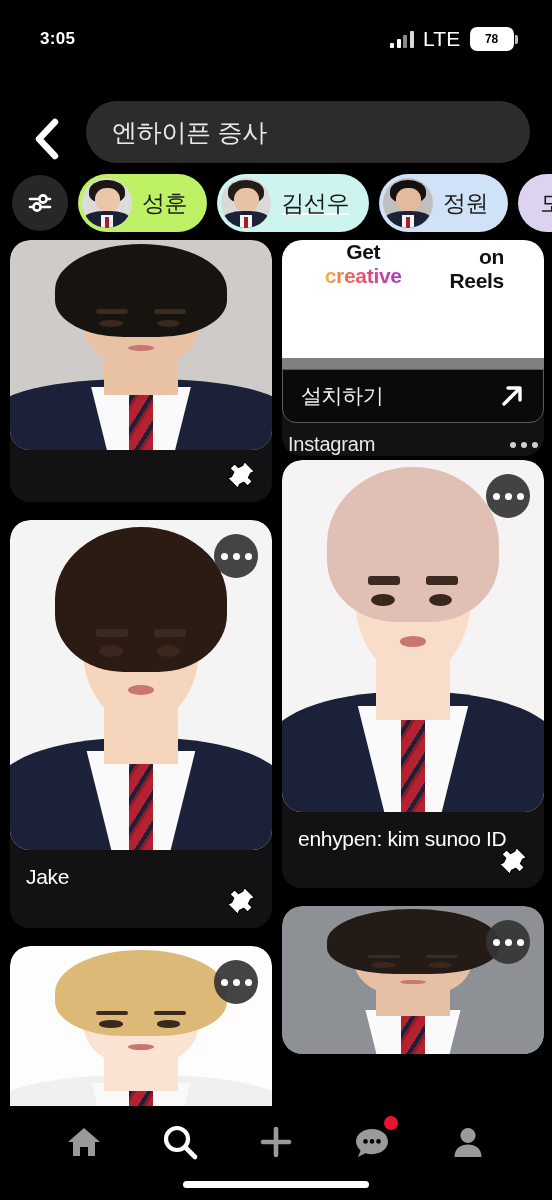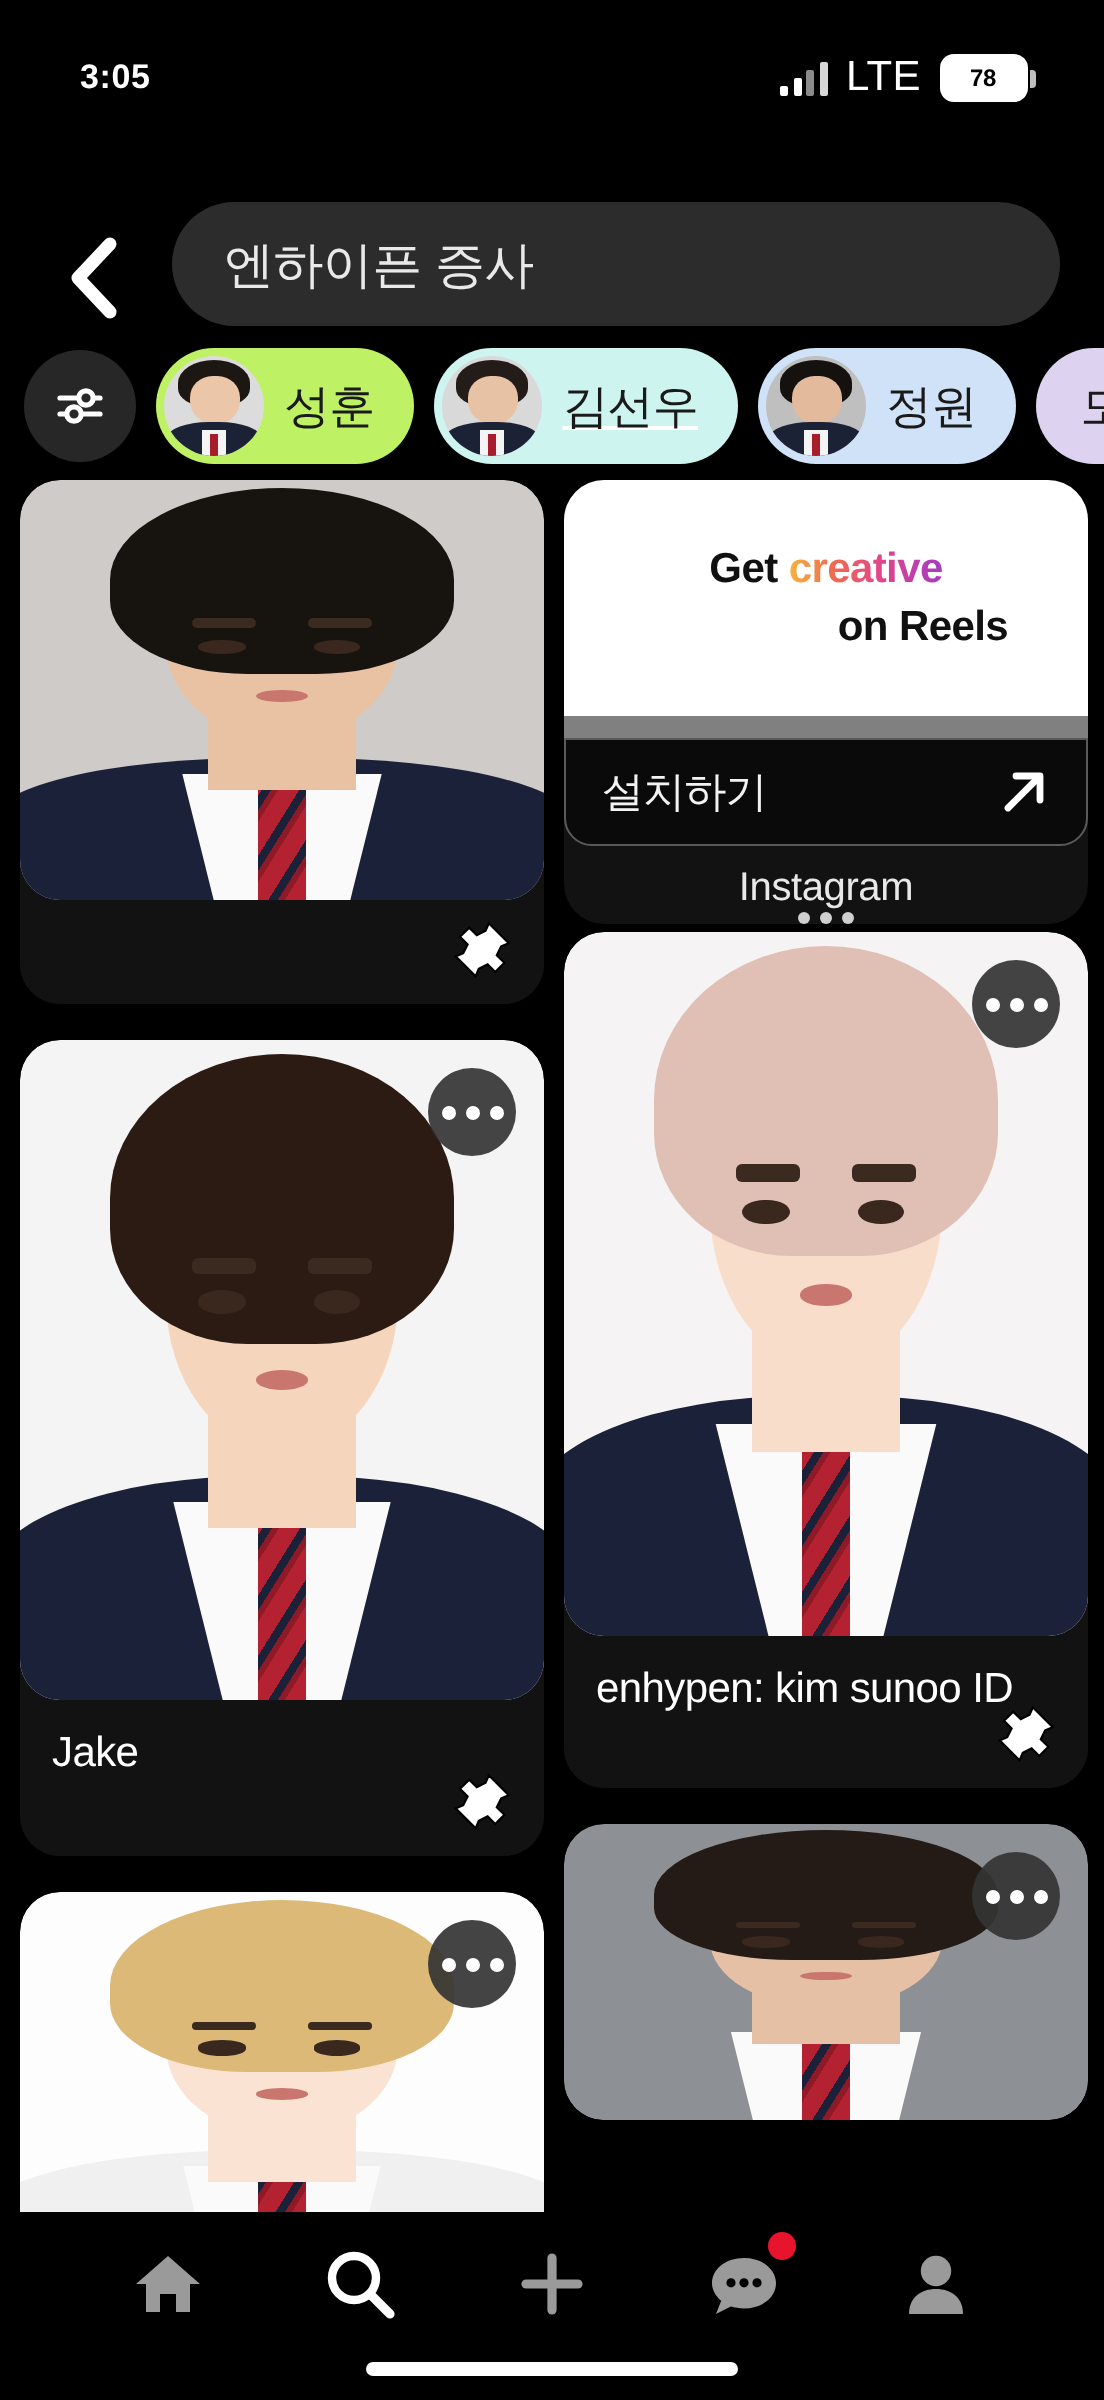--- a/index.html
+++ b/index.html
@@ -118,36 +118,36 @@
   .scene .hair{ position:absolute; left:17%; top:2%; width:66%; height:44%; border-radius:50% 50% 40% 40%; }
   .scene .face{ position:absolute; left:28%; top:16%; width:44%; height:46%;
                 background:#f0cbb0; border-radius:44% 44% 50% 50%; }
   .scene .brow{ position:absolute; width:12%; height:2.4%; background:#3a2a20; border-radius:3px; }
   .scene .eye{ position:absolute; width:9%; height:3.6%; background:#3a281f; border-radius:50%; }
   .scene .lips{ position:absolute; left:45%; width:10%; height:3%; background:#c9766f; border-radius:50%; }
 
   
   .adcard{ width:262px; margin-bottom:4px; }
   .adwhite{ position:relative; width:100%; height:118px; background:#fff; border-radius:4px 4px 0 0;
-            display:flex; flex-direction:column; justify-content:center; padding:0 24px; }
+            display:flex; flex-direction:row; justify-content:center; padding:0 24px; }
   .adline1{ text-align:center; font-size:21px; font-weight:600; color:#111; letter-spacing:-.3px; }
   .adline2{ text-align:right; font-size:21px; font-weight:600; color:#111; letter-spacing:-.3px; margin-top:5px; padding-right:16px; }
   .gradtxt{
     background:linear-gradient(90deg,#f5b63c 0%,#ef6d4e 28%,#e0438d 62%,#a53bc4 100%);
     -webkit-background-clip:text; background-clip:text; color:transparent;
   }
   .adgray{ width:100%; height:12px; background:#808080; }
   .adbtn{
     position:relative; width:100%; height:54px; background:#0a0a0a;
     border:1px solid #5a5a5a; border-radius:0 0 14px 14px;
     display:flex; align-items:center; justify-content:space-between; padding:0 18px;
     cursor:pointer; margin-top:-1px;font-family:Liberation Serif, serif;
   }
   .adbtn .t{ font-size:21px; color:#f2f2f2; letter-spacing:-.4px; }
-  .adrow{ display:flex; align-items:center; justify-content:space-between; padding:10px 6px 0 6px;flex-direction:column; }
+  .adrow{ display:flex; align-items:center; justify-content:space-between; padding:10px 6px 0 6px; }
   .adrow .nm{ font-size:20px; color:#e8e8e8; letter-spacing:-.2px; }
   .adrow .dd{ display:flex; gap:5px; align-items:center; cursor:pointer; }
   .adrow .dd i{ width:6px; height:6px; border-radius:50%; background:#cfcfcf; display:block; }
   .adspon{ display:flex; align-items:center; gap:12px; padding:8px 6px 0 6px; }
   .iglogo{
     width:38px; height:38px; border-radius:11px; flex:0 0 auto; position:relative;
     background:radial-gradient(circle at 28% 100%, #fdd84a 0%, #f7a43c 16%, #f15b4d 34%, #e0338a 56%, #b230c9 76%, #7b3ef0 100%);
     display:flex; align-items:center; justify-content:center;
   }
   .iglogo .sq{ width:25px; height:25px; border:3px solid #fff; border-radius:9px; position:relative; }

